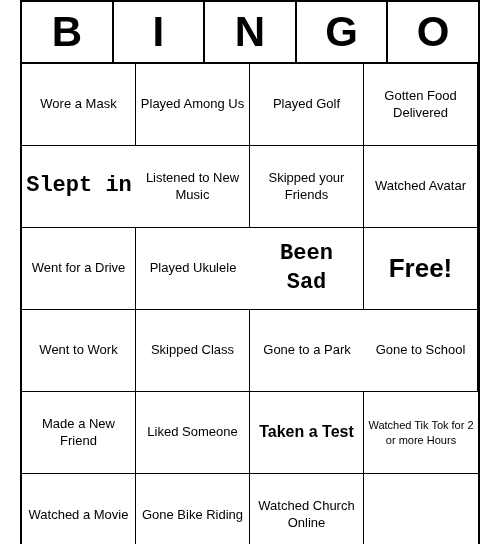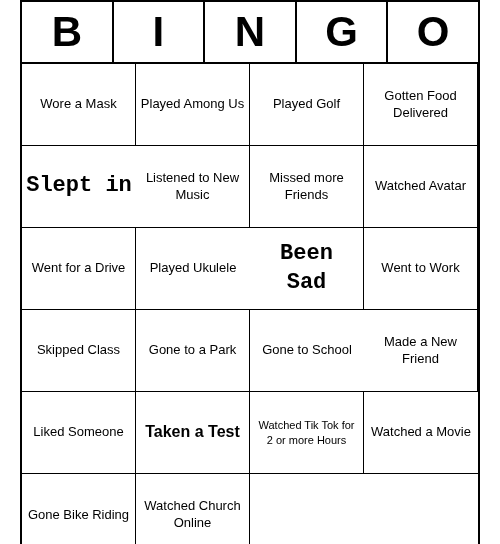--- a/index.html
+++ b/index.html
@@ -78,25 +78,26 @@
       <div class="bingo-header-cell">G</div>
       <div class="bingo-header-cell">O</div>
     </div>
   <div class="bingo-grid">
   <div class="bingo-cell">Wore a Mask</div>
       <div class="bingo-cell">Played Among Us</div>
       <div class="bingo-cell">Played Golf</div>
       <div class="bingo-cell">Gotten Food Delivered</div>
       <div class="bingo-cell large-text">Slept in</div>
       <div class="bingo-cell">Listened to New Music</div>
-      <div class="bingo-cell">Missed more Friends</div>
+      <div class="bingo-cell">Skipped your Friends</div>
       <div class="bingo-cell">Watched Avatar</div>
       <div class="bingo-cell">Went for a Drive</div>
       <div class="bingo-cell">Played Ukulele</div>
       <div class="bingo-cell large-text">Been Sad</div>
+      <div class="bingo-cell free">Free!</div>
       <div class="bingo-cell">Went to Work</div>
       <div class="bingo-cell">Skipped Class</div>
       <div class="bingo-cell">Gone to a Park</div>
       <div class="bingo-cell">Gone to School</div>
       <div class="bingo-cell">Made a New Friend</div>
       <div class="bingo-cell">Liked Someone</div>
       <div class="bingo-cell bold-lg">Taken a Test</div>
       <div class="bingo-cell" style="font-size: 11px;">Watched Tik Tok for 2 or more Hours</div>
       <div class="bingo-cell">Watched a Movie</div>
       <div class="bingo-cell">Gone Bike Riding</div>

